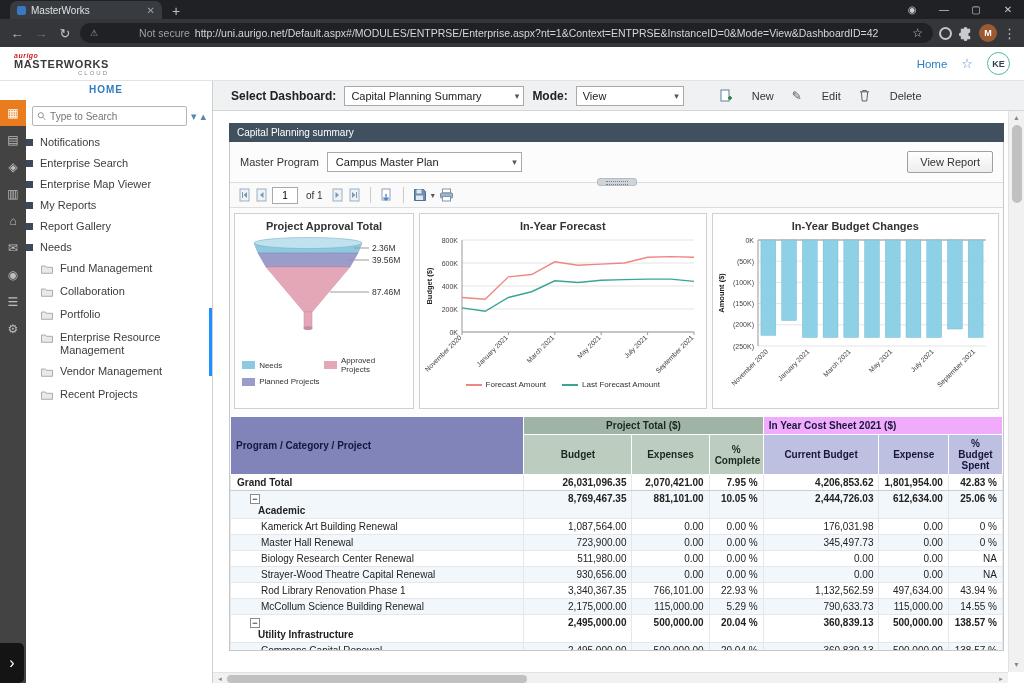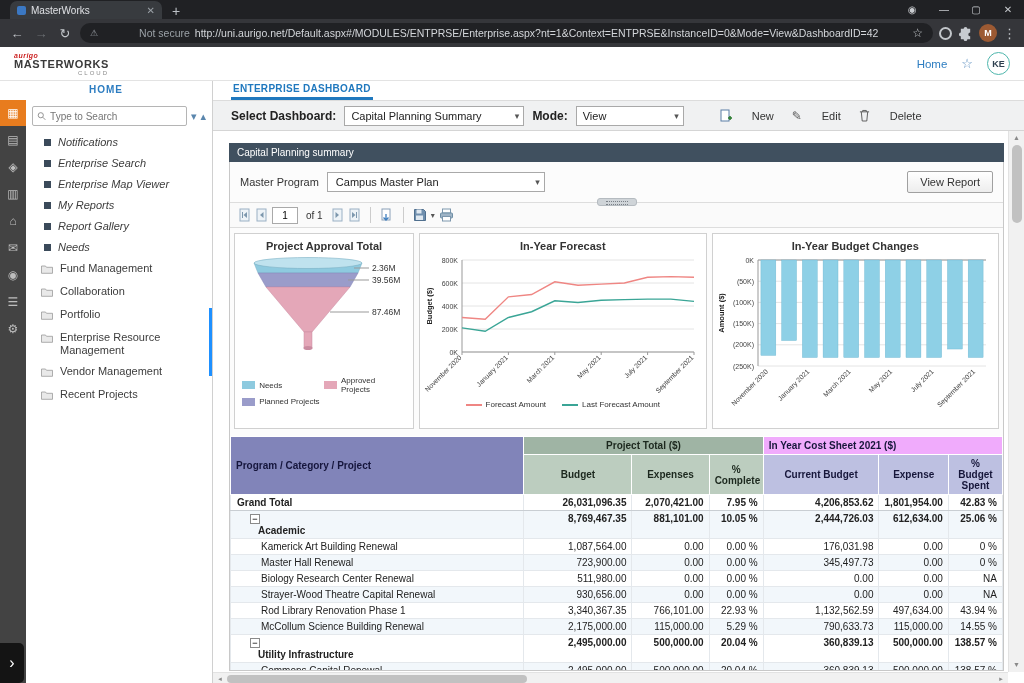--- a/index.html
+++ b/index.html
@@ -51,39 +51,39 @@
   .left-body { flex:1; display:flex; position:relative; }
   .icon-rail { width:26px; flex:none; background:#434343; display:flex; flex-direction:column; align-items:center; padding-top:0; }
   .rail-btn { width:26px; height:26px; color:#bdbdbd; font-size:12px; display:flex; align-items:center; justify-content:center; margin-bottom:1px; }
   .rail-btn.active { background:#e87c1e; color:#fff; }
   .menu-panel { flex:1; background:#fff; }
   .search-row { display:flex; align-items:center; gap:4px; padding:6px 6px 6px 6px; }
   .search-box { flex:1; height:20px; border:1px solid #b5b5b5; border-radius:2px; display:flex; align-items:center; padding:0 4px; gap:4px; background:#fff; }
   .search-box input { border:none; outline:none; width:100%; font-size:10px; font-family:"Liberation Sans",sans-serif; color:#555; }
   .chev { color:#5a86ad; font-size:11px; }
   .menu-item { display:flex; align-items:flex-start; gap:7px; padding:4px 4px; font-size:11px; color:#3c3c3c; line-height:13px; }
-  .menu-item.square { padding-left:18px;font-style:italic; }
+  .menu-item.square { padding-left:0; }
   .menu-item.folder { padding-left:15px; }
   .mi-icon { flex:none; margin-top:2px; }
   .mi-icon.square { width:7px; height:7px; background:#3b4a5a; margin-top:3px; }
   .side-accent { position:absolute; right:0; top:208px; height:68px; width:3px; background:#1e90ff; }
   .expand-btn { position:absolute; left:0; bottom:0; width:24px; height:40px; background:#141414; color:#fff;
                 border-radius:0 5px 5px 0; display:flex; align-items:center; justify-content:center; font-size:16px; z-index:9; }
 
   .main { flex:1; display:flex; flex-direction:column; background:#fff; min-width:0; }
   .dash-tabs { height:20px; border-bottom:1px solid #dcdcdc; display:flex; align-items:flex-end; padding-left:18px; }
   .dash-tab { font-size:10px; font-weight:bold; color:#1f78be; letter-spacing:.3px; padding:0 2px 3px 2px; border-bottom:3px solid #1f78be; }
   .dash-toolbar { height:30px; background:#f0f1f2; border-bottom:1px solid #d5d5d5; display:flex; align-items:center; padding-left:18px; gap:8px; }
   .tb-label { font-weight:bold; color:#222; font-size:12px; }
   .select { background:#fff; border:1px solid #a9a9a9; height:20px; display:flex; align-items:center; font-size:11px;
             padding:0 4px 0 6px; position:relative; color:#222; }
   .select .caret { margin-left:auto; color:#555; font-size:9px; padding-left:8px; }
   .sel-dash { width:180px; }
   .sel-mode { width:108px; margin-right:18px; }
-  .sel-mp { width:218px;padding-left:8px; }
+  .sel-mp { width:195px;padding-left:8px; }
   .tool-btn { display:flex; align-items:center; gap:20px; font-size:11px; color:#333; margin-left:10px; }
   .tool-btn svg { display:block; }
   .pencil-ico { font-size:12px; color:#555; }
 
   .main-body { position:relative; flex:1; padding:0 20px 14px 16px; overflow:hidden; background:#fff; }
   .report-titlebar { margin-top:12px; height:19px; background:#40505f; color:#fff; font-size:10px;
                      display:flex; align-items:center; padding-left:8px; }
   .report-panel { border:1px solid #c8c8c8; border-top:none; background:#fcfcfc; height:509px; overflow:hidden; position:relative; }
   .mp-row { height:40px; display:flex; align-items:center; gap:8px; padding:0 10px; font-size:11px; }
   .view-report-btn { margin-left:auto; padding:4px 12px; font-size:11px; color:#333; background:linear-gradient(#ffffff,#ededed);
@@ -278,23 +278,20 @@
                 </svg></span>
               <span class="mi-label">Recent Projects</span>
             </div>
           </div>
       </div>
       <div class="side-accent"></div>
     </div>
   </div>
 
   <div class="main">
-    <div class="dash-tabs">
-      <span class="dash-tab">ENTERPRISE DASHBOARD</span>
-    </div>
 
     <div class="dash-toolbar">
       <span class="tb-label">Select Dashboard:</span>
       <div class="select sel-dash">
         <span>Capital Planning Summary</span>
         <span class="caret">▾</span>
       </div>
       <span class="tb-label">Mode:</span>
       <div class="select sel-mode">
         <span>View</span>

